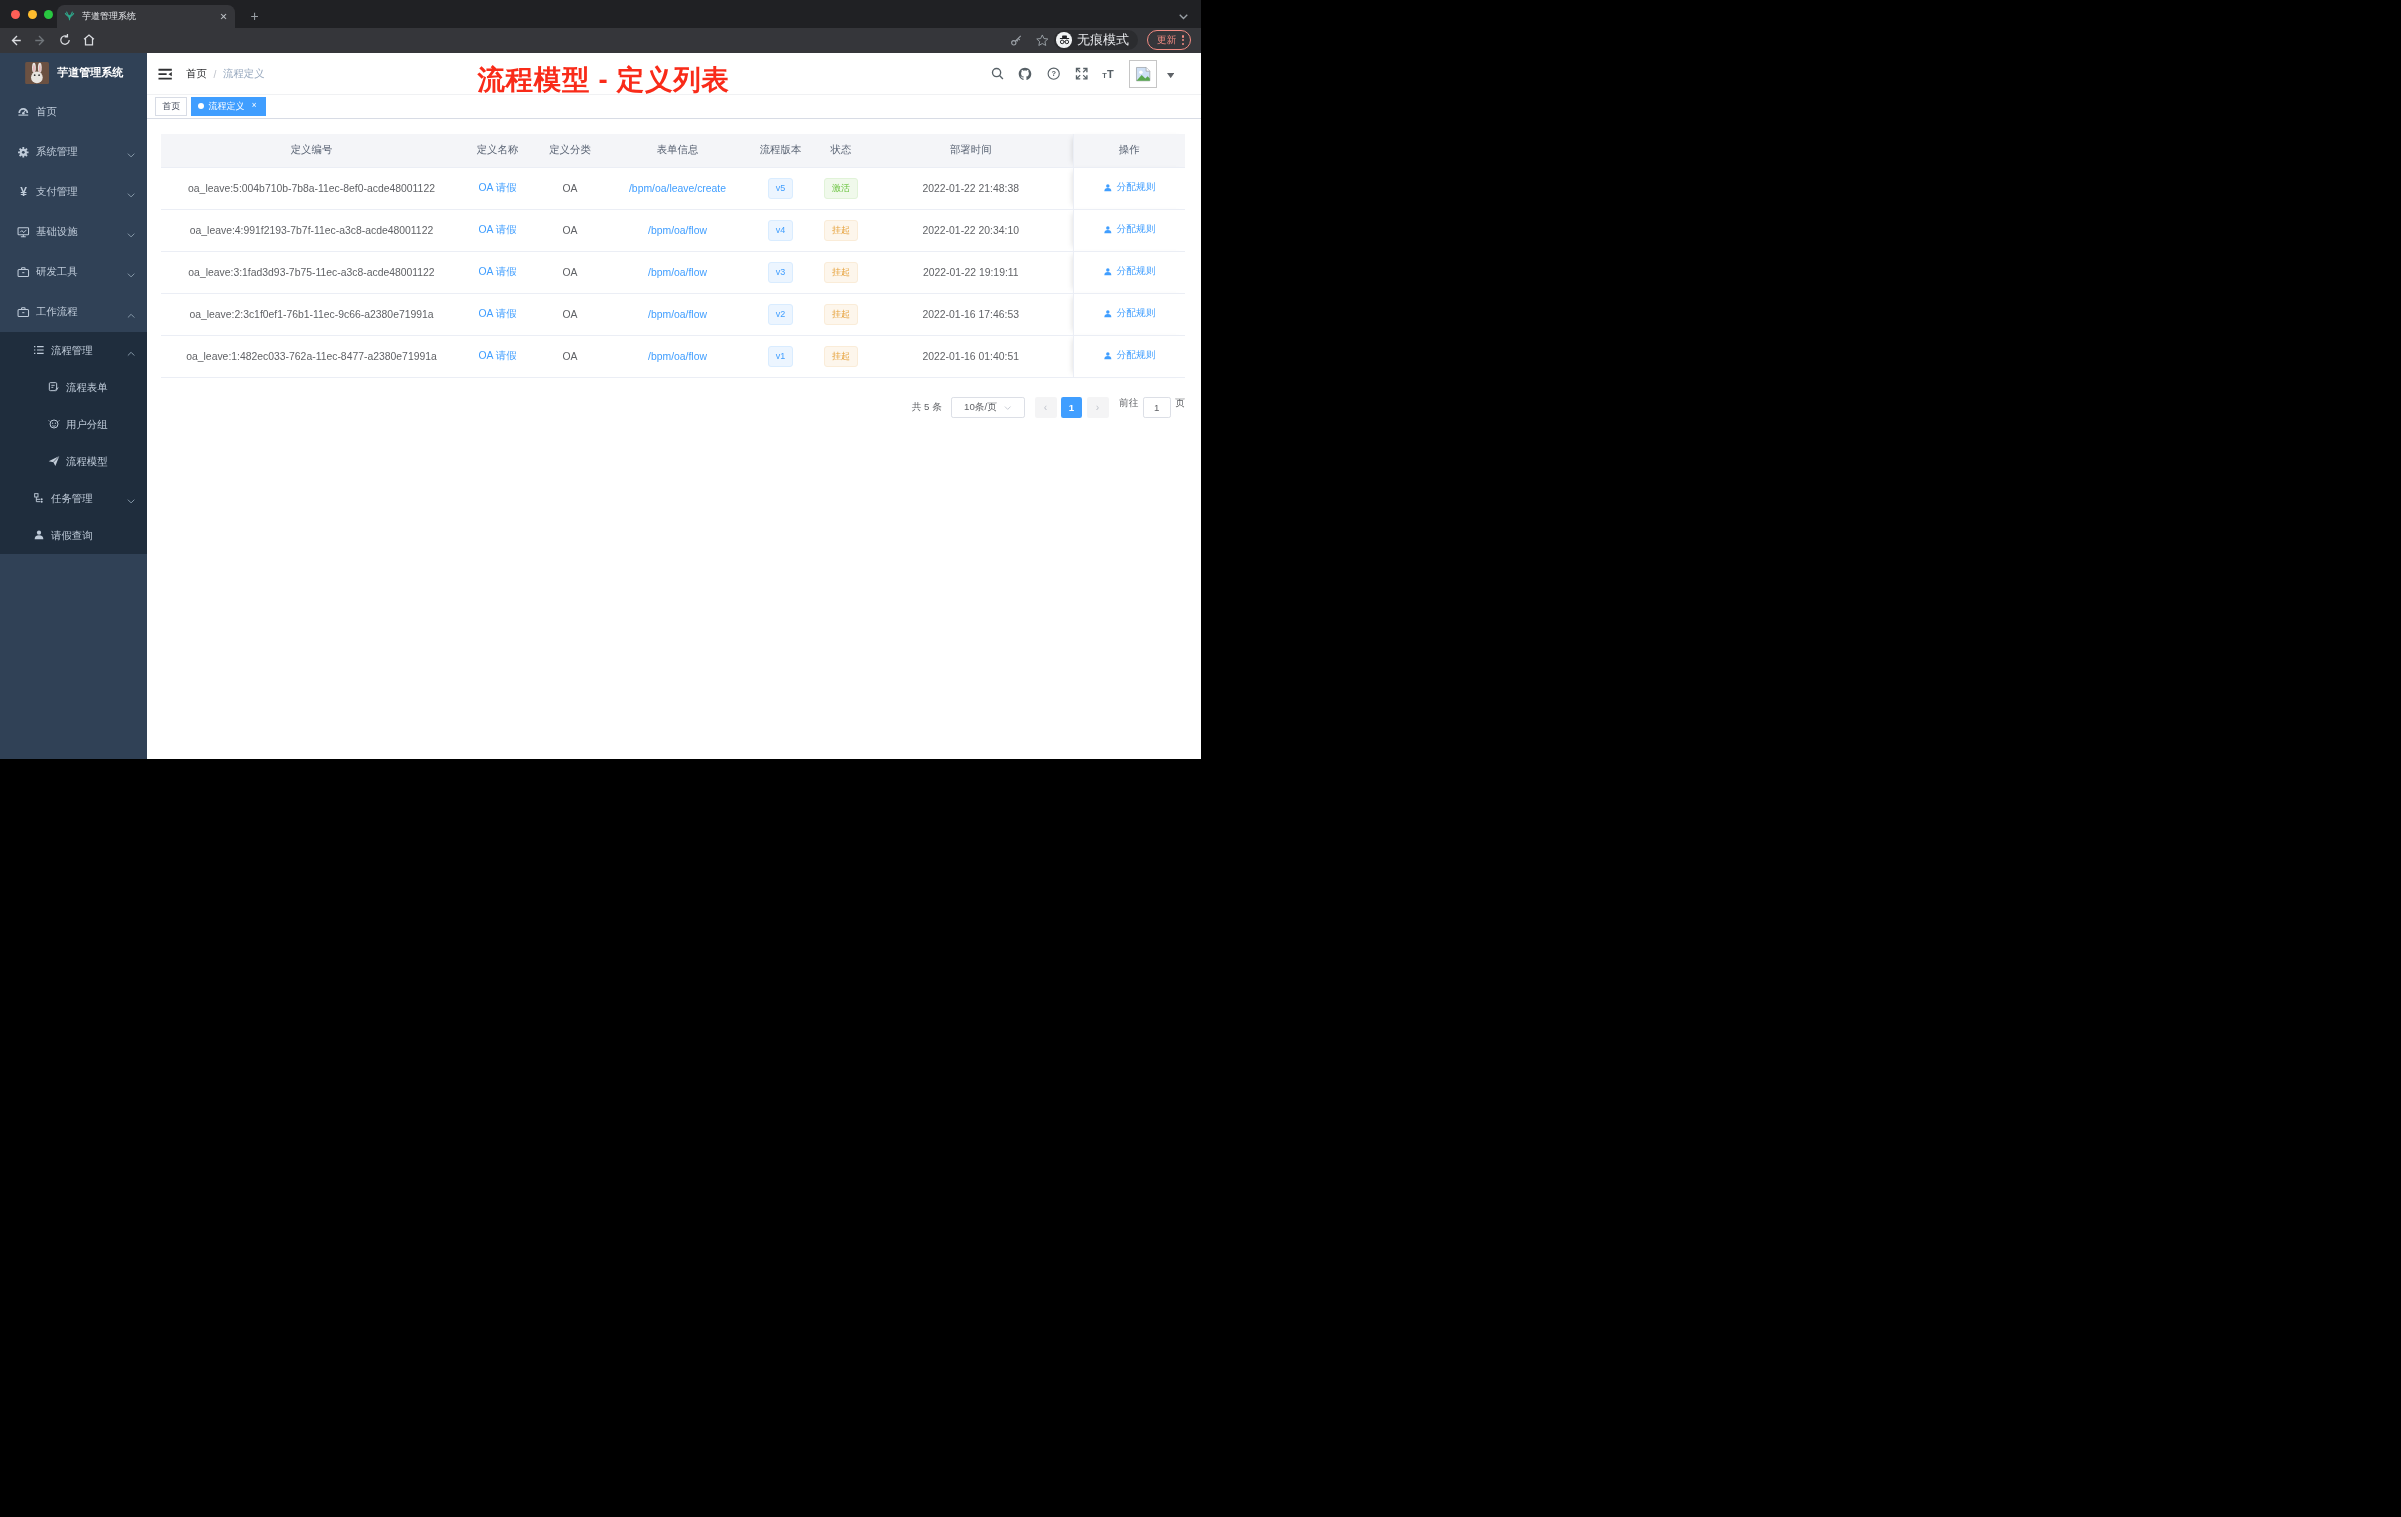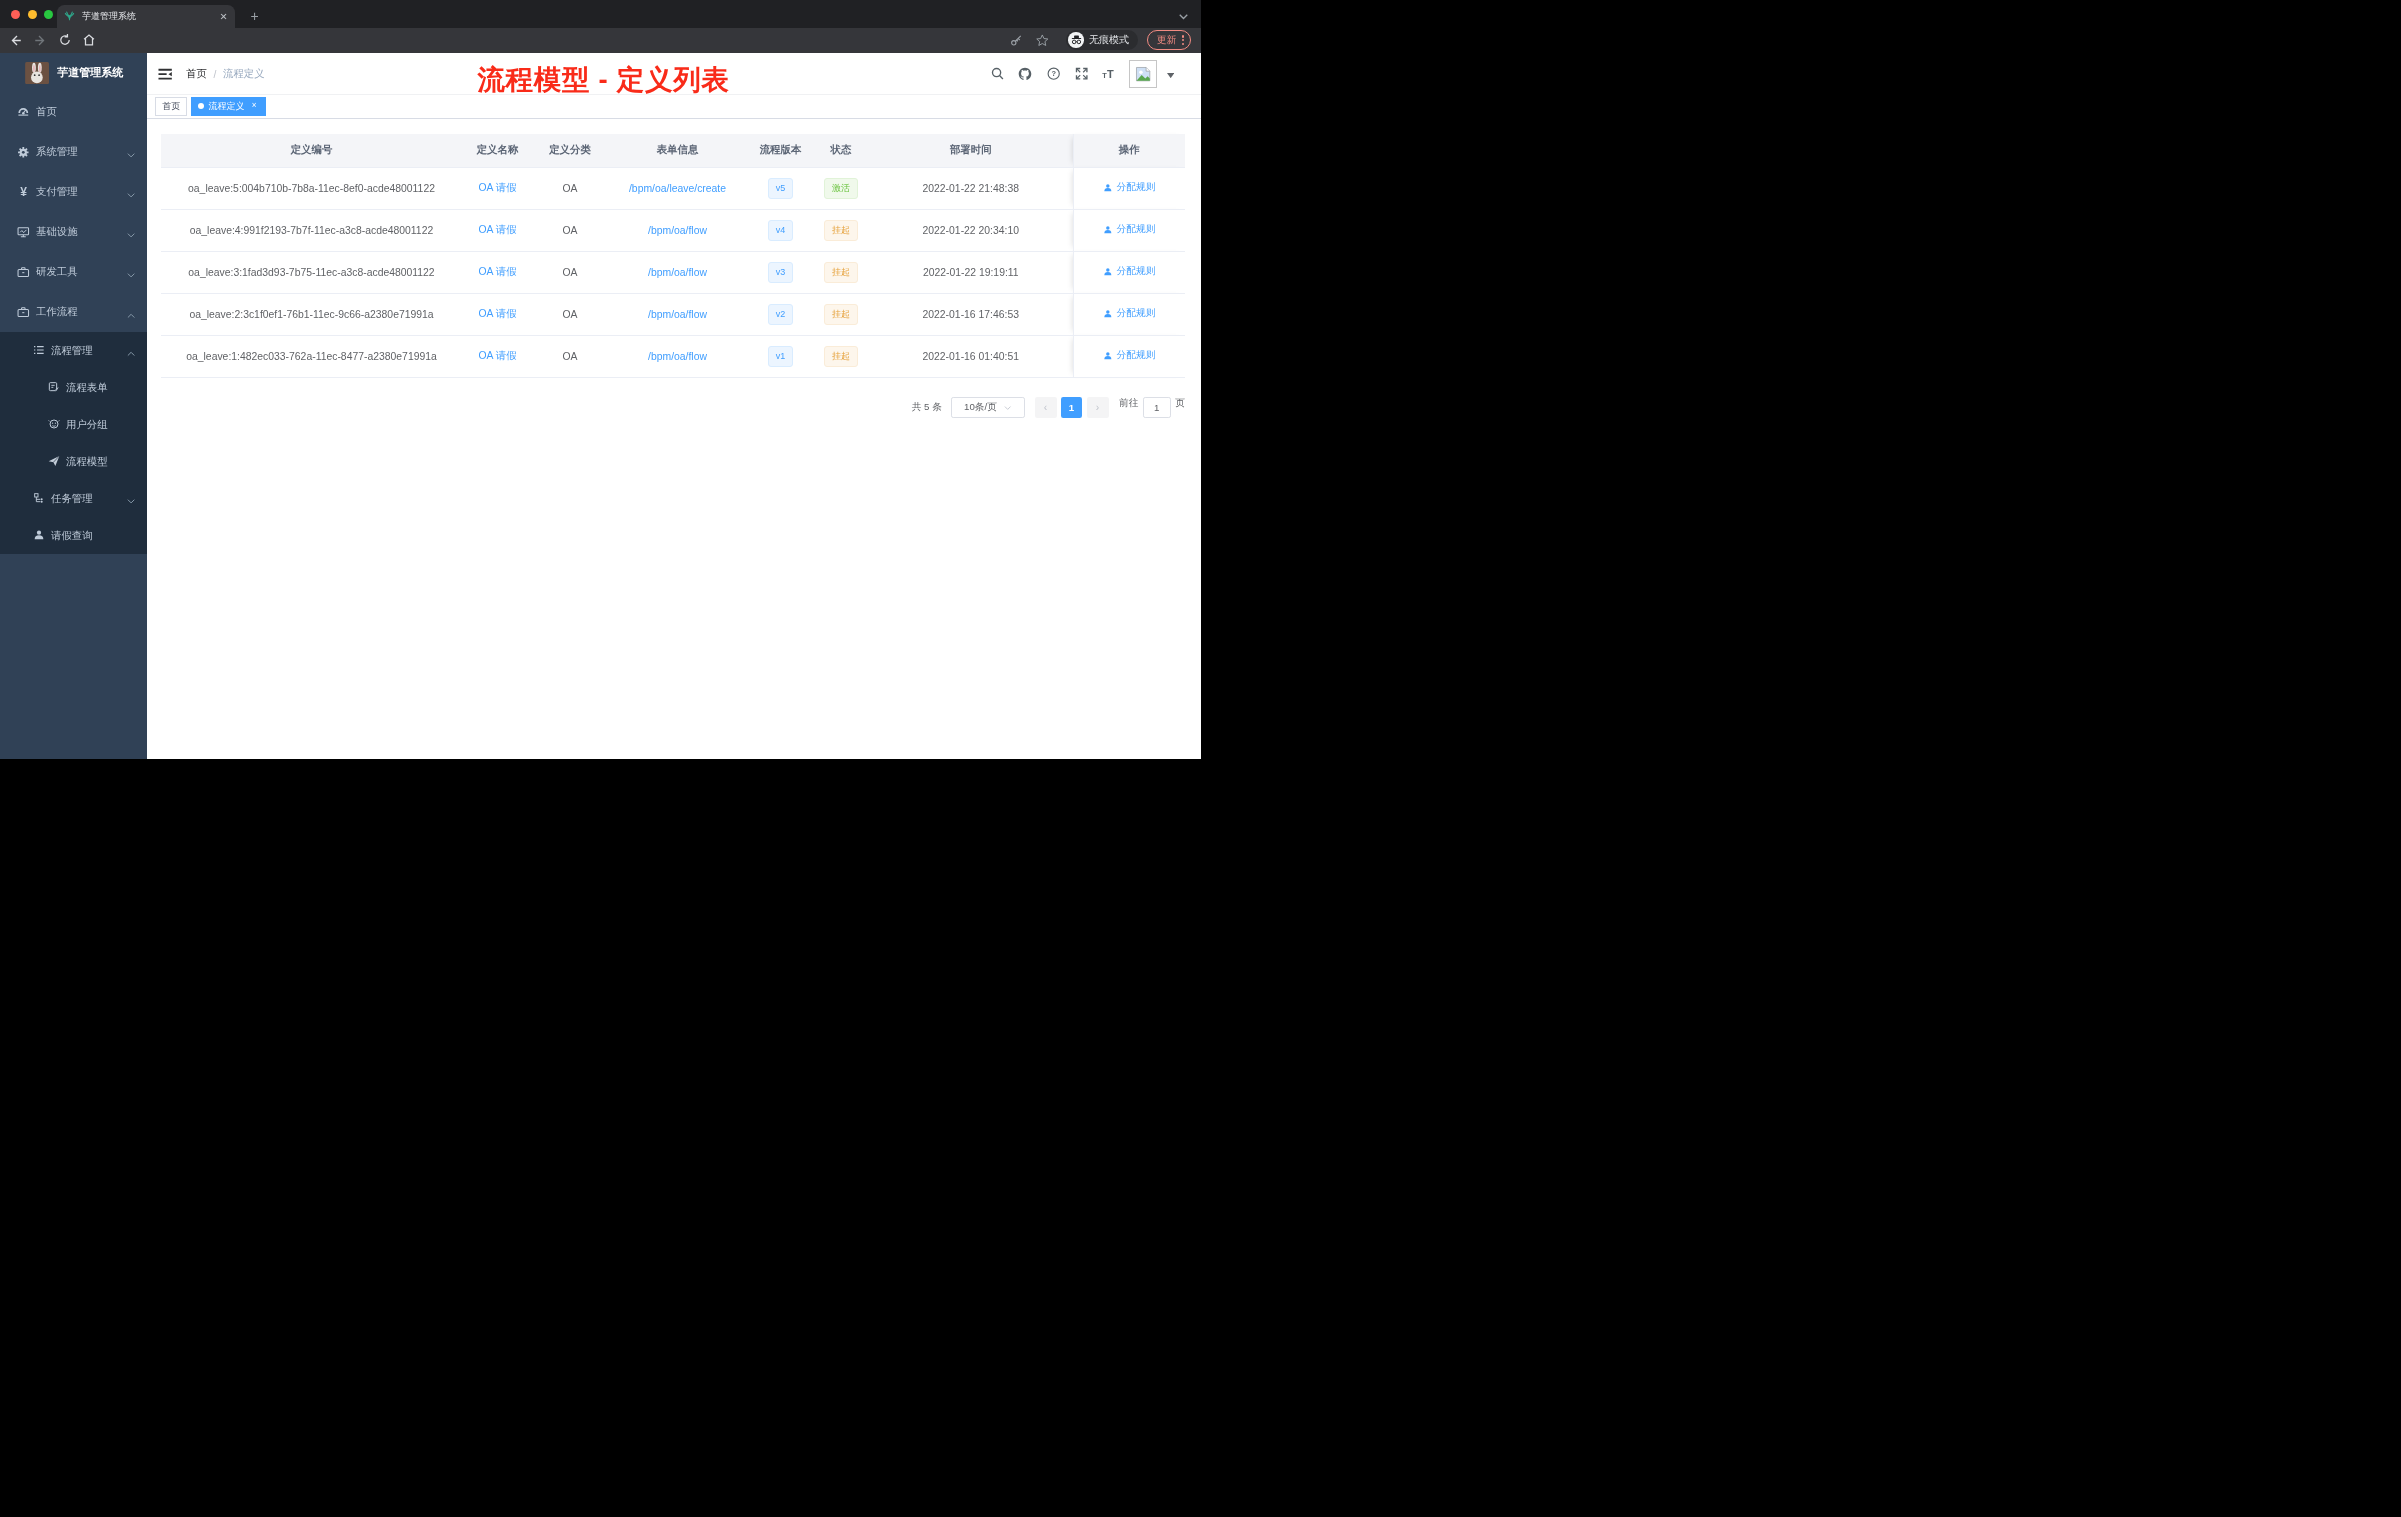--- a/index.html
+++ b/index.html
@@ -22,21 +22,21 @@
   .nav-ic { position:absolute; top:4.5px; width:15px; height:15px; color:#dadce0; }
   .nav-ic.dim { color:#70757a; }
   .urlbar { position:absolute; left:104px; top:3px; width:954px; height:18.6px; background:#202124;
     border-radius:9.7px; display:flex; align-items:center; padding:0 9px; color:#9aa0a6; font-size:9.7px; }
   .urlbar .warn-tri { margin-right:4.5px; }
   .urlbar .sep { margin:0 6.7px; color:#5f6368; }
   .url-host { color:#e8eaed; }
   .url-path { color:#9aa0a6; }
   .omni-right { position:absolute; right:152px; top:6px; display:flex; gap:13.4px; color:#9aa0a6; }
   .incog { position:absolute; right:63px; top:2.2px; height:20px; background:#2b2c2f; border-radius:10.4px;
-    display:flex; align-items:center; padding:0 9px 0 2.2px; color:#e8eaed; font-size:10px; gap:5.2px; }
+    display:flex; align-items:center; padding:0 9px 0 2.2px; color:#e8eaed; font-size:13px; gap:5.2px; }
   .incog-circle { width:15.6px; height:15.6px; background:#f1f3f4; border-radius:50%; display:flex; align-items:center; justify-content:center; }
   .update-pill { position:absolute; right:9.7px; top:2.2px; height:20px; border:1.1px solid #f28b82; border-radius:10.4px;
     color:#f28b82; font-size:9.7px; display:flex; align-items:center; padding:0 6px 0 9px; gap:6px; cursor:pointer;margin-left:44px; }
   .dots3 { display:inline-flex; flex-direction:column; gap:1.5px; }
   .dots3 i { width:2.2px; height:2.2px; background:#f28b82; border-radius:50%; }
 
   
   .app { position:absolute; left:0; top:53px; width:100%; height:706px; background:#fff; }
 
   
@@ -77,21 +77,21 @@
     box-shadow:0 0.7px 2.2px rgba(0,0,0,.06); display:flex; align-items:center; padding-left:8.2px; gap:3.7px; }
   .tag-item { height:19.3px; border:0.7px solid #d8dce5; background:#fff; color:#495060; font-size:9px;
     display:inline-flex; align-items:center; padding:0 6px; cursor:pointer; }
   .tag-item.active { background:#409eff; border-color:#409eff; color:#fff; padding:0 6px; }
   .tag-dot { width:6px; height:6px; background:#fff; border-radius:50%; margin-right:4.5px; }
   .tag-x { margin-left:4.5px; font-size:8.2px; width:10.4px; height:10.4px; line-height:9.7px; text-align:center; border-radius:50%; }
 
   
   .content { position:relative; background:#fff; padding:15px 15.6px 0 14px; }
   table.grid { border-collapse:collapse; table-layout:fixed; width:1024px; font-size:10.4px; }
-  table.grid th { height:33px; background:#f4f5f8; color:#5a6474; font-weight:700; text-align:center;
+  table.grid th { height:33px; background:#f4f5f8; color:#5a6474; font-weight:400; text-align:center;
     border-bottom:0.7px solid #ebeef5; }
   table.grid td { height:42px; color:#606266; text-align:center; border-bottom:0.7px solid #ebeef5; background:#fff; }
   .op-col { border-left:0.7px solid #ebeef5; box-shadow:-3.7px 0 6px -3.7px rgba(0,0,0,.15); }
   .lnk { color:#409eff; cursor:pointer; }
   .etag { display:inline-block; height:21px; line-height:19.3px; padding:0 6.7px; border-radius:3px; font-size:9px; }
   .etag.ver { background:#ecf5ff; border:0.7px solid #d9ecff; color:#409eff; }
   .etag.success { background:#f0f9eb; border:0.7px solid #e1f3d8; color:#67c23a; }
   .etag.warning { background:#fdf6ec; border:0.7px solid #faecd8; color:#e6a23c; }
   .act-link { color:#409eff; font-size:9.7px; cursor:pointer; display:inline-flex; align-items:center; gap:3.7px; }
 

